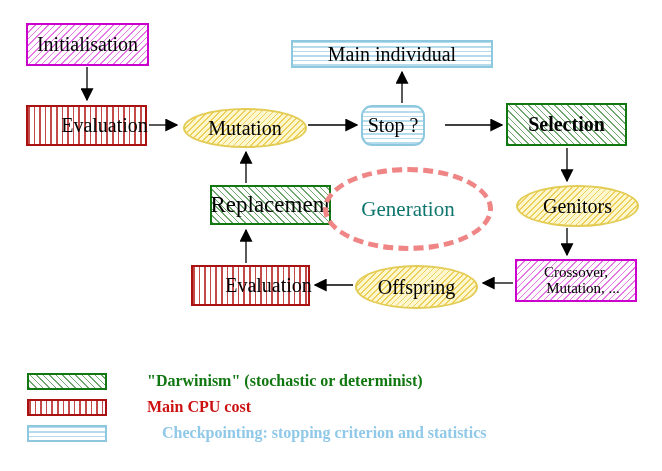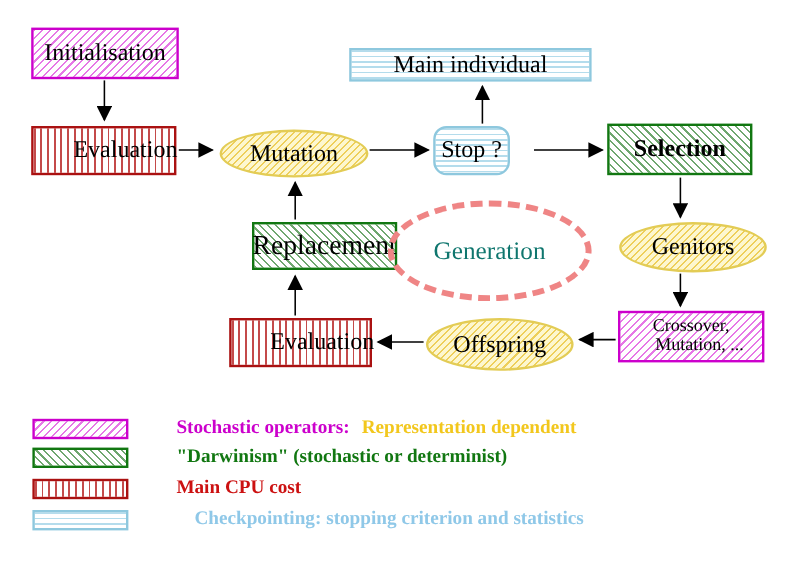--- a/index.html
+++ b/index.html
@@ -102,27 +102,20 @@
   <div class="node ellipse hatch-yellow fs20" style="left:355px;top:265px;width:123px;height:44px;">Offspring</div>
 
   <div class="node stripe-red fs20" style="left:191px;top:265px;width:119px;height:41px;">Evaluation</div>
 
   <div class="node hatch-green fs17" style="left:186px;top:185px;width:121px;height:40px;">Replacement</div>
 
   <div id="generation-ellipse">
     <span>Generation</span>
   </div>
 
-  <div class="legend-row" style="top:348px;">
-    <div class="legend-swatch hatch-magenta"></div>
-    <div class="legend-text">
-      <span style="color:#cc00cc;">Stochastic operators:</span>
-      <span style="color:#f2c71d;margin-left:6px;">Representation dependent</span>
-    </div>
-  </div>
 
   <div class="legend-row" style="top:372px;">
     <div class="legend-swatch hatch-green"></div>
     <div class="legend-text" style="color:#117711;">"Darwinism" (stochastic or determinist)</div>
   </div>
 
   <div class="legend-row" style="top:398px;">
     <div class="legend-swatch stripe-red"></div>
     <div class="legend-text" style="color:#cc1111;font-family:Liberation Serif, serif;">Main CPU cost</div>
   </div>

